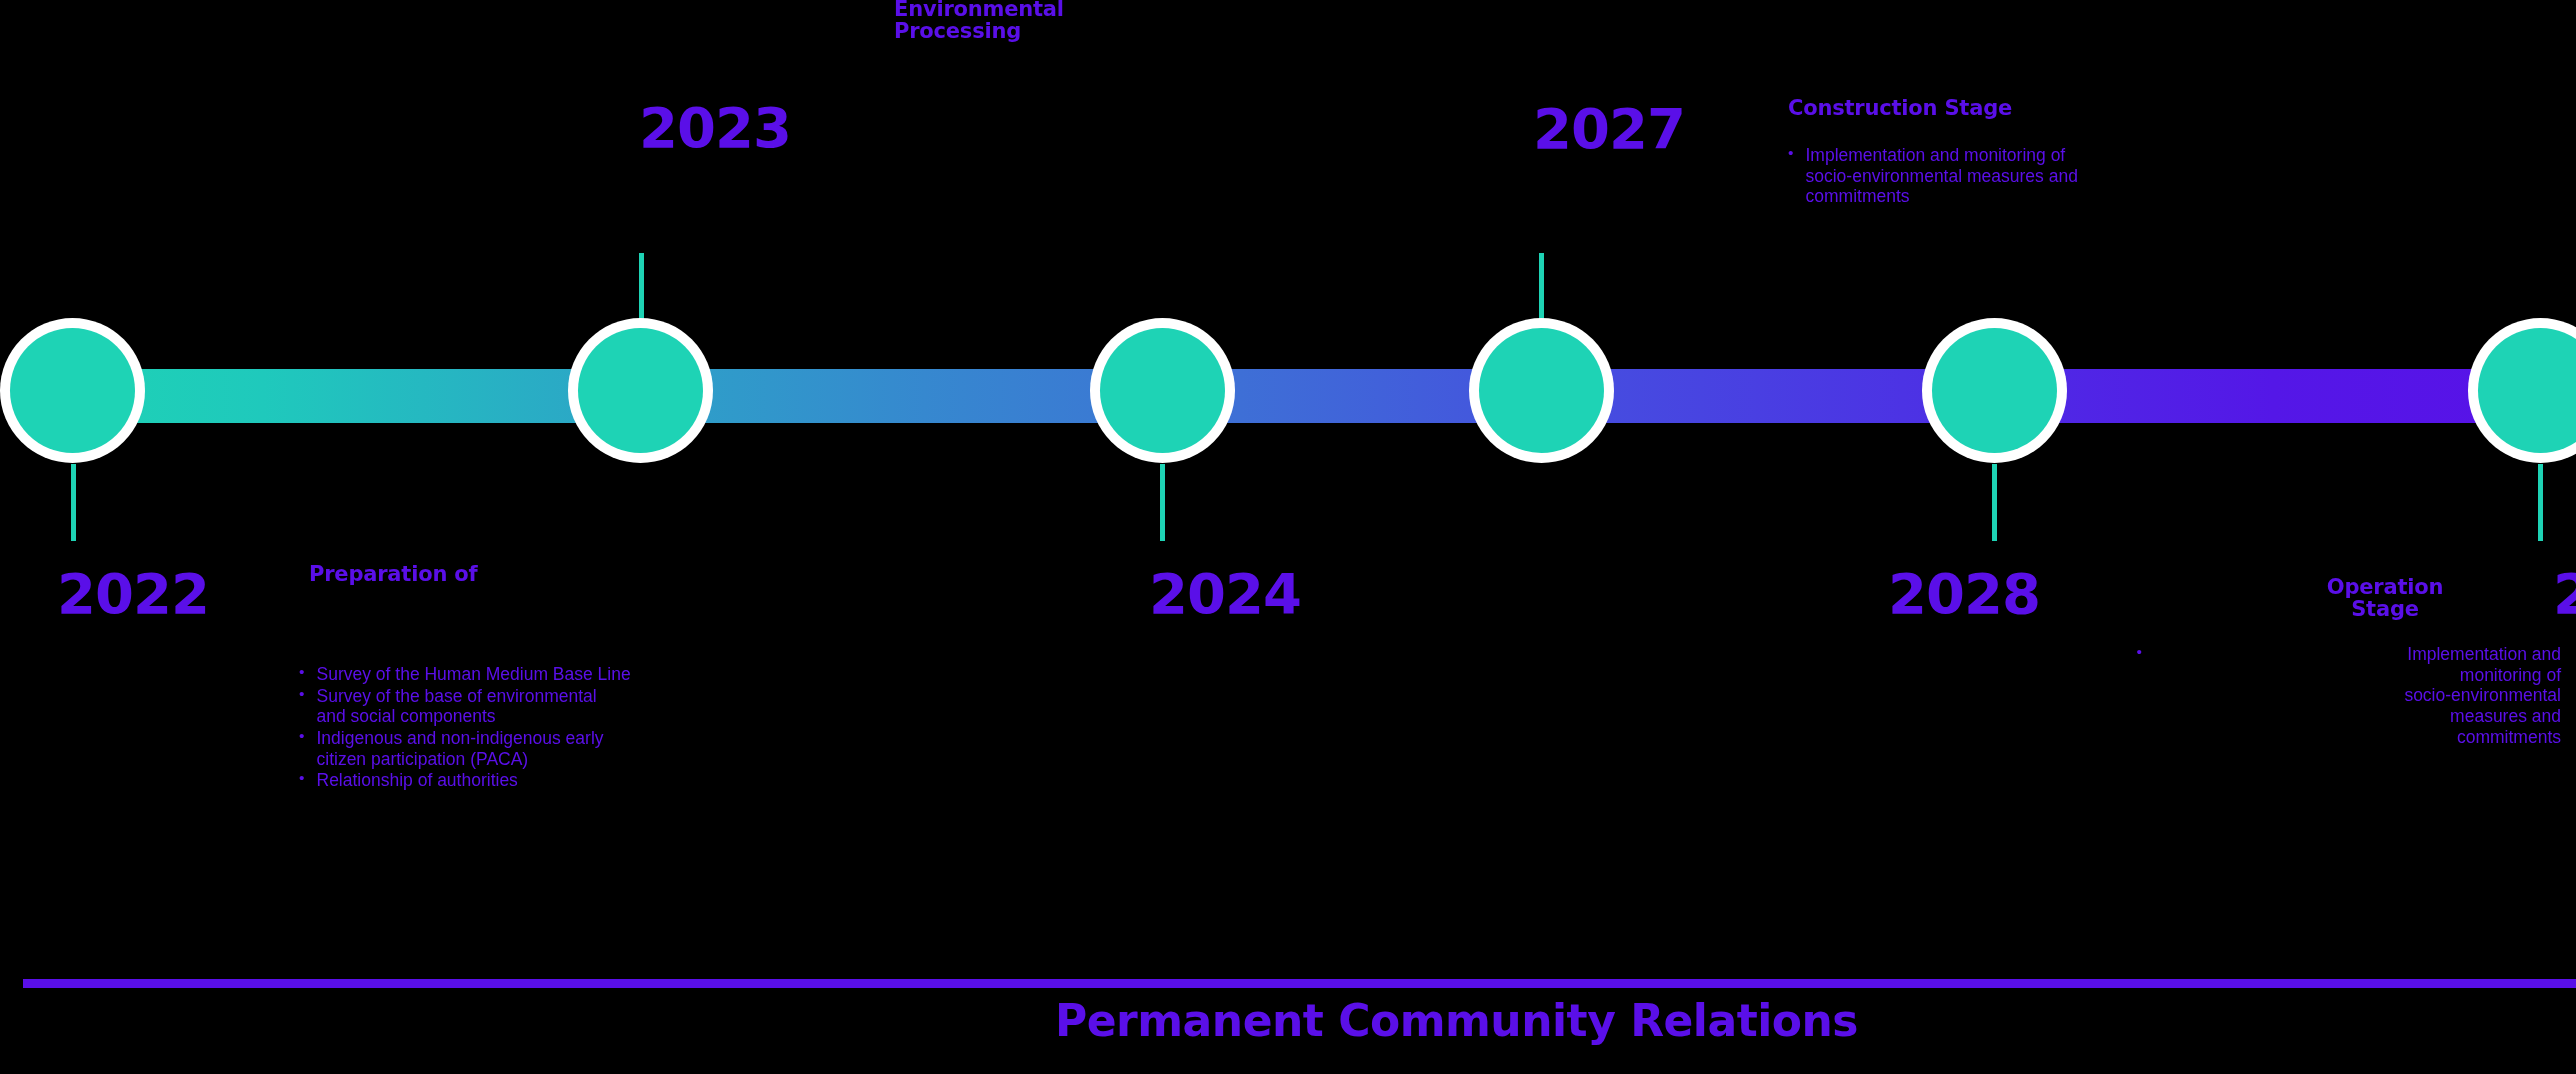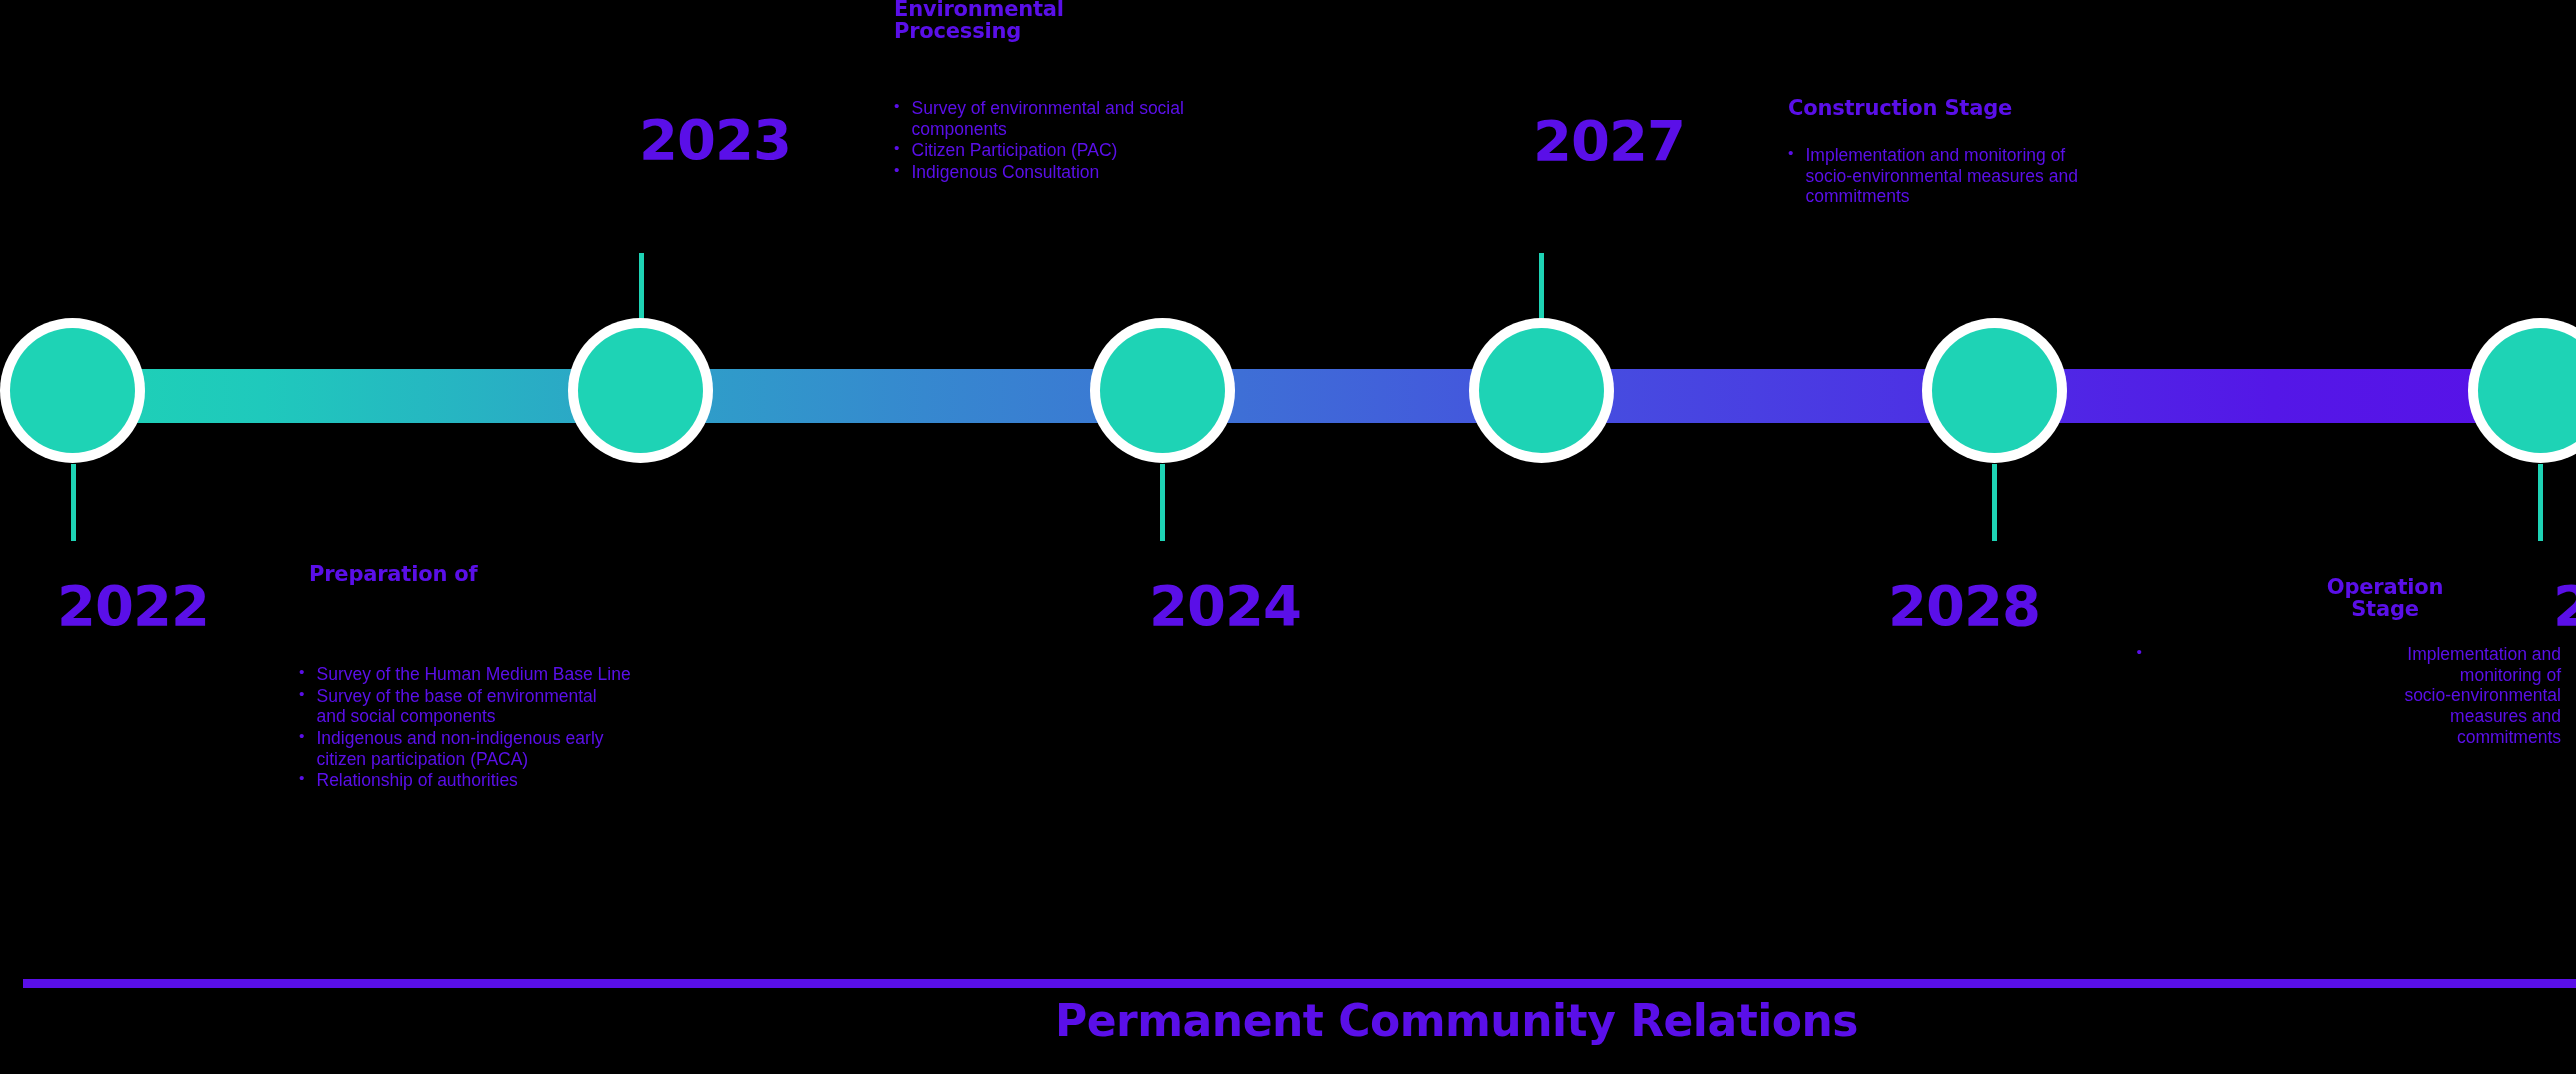--- a/index.html
+++ b/index.html
@@ -63,21 +63,20 @@
   
   .year {
     position: absolute;
     color: #5A0FE8;
     font-family: "DejaVu Sans", sans-serif;
     font-weight: bold;
     font-size: 56px;
     letter-spacing: -1px;
     line-height: 1;
     white-space: nowrap;
-    margin-top: 12px;
   }
   .stage-title {
     position: absolute;
     color: #5A0FE8;
     font-family: "DejaVu Sans", sans-serif;
     font-weight: bold;
     font-size: 21px;
     line-height: 1.06;
     letter-spacing: -0.2px;
   }
@@ -152,28 +151,20 @@
 </style>
 </head>
 <body>
 
 <div id="stage">
 
   <div class="stage-title" style="left:894px; top:-2.1px; width:319px;">
     <div>Environmental</div>
     <div>Processing</div>
   </div>
-  <ul class="bullets" style="left:894px; top:98px; width:556px;">
-    <li>
-      <span>Survey of environmental and social</span><br>
-      <span>components</span>
-    </li>
-    <li>Citizen Participation (PAC)</li>
-    <li>Indigenous Consultation</li>
-  </ul>
   <div class="year" style="left:639px; top:100px;">2023</div>
 
   <div class="stage-title" style="left:1788px; top:97px; width:422px;">
     <div>Construction Stage</div>
   </div>
   <ul class="bullets" style="left:1788px; top:145px; width:608px;">
     <li>
       <span>Implementation and monitoring of</span><br>
       <span>socio-environmental measures and</span><br>
       <span>commitments</span>

